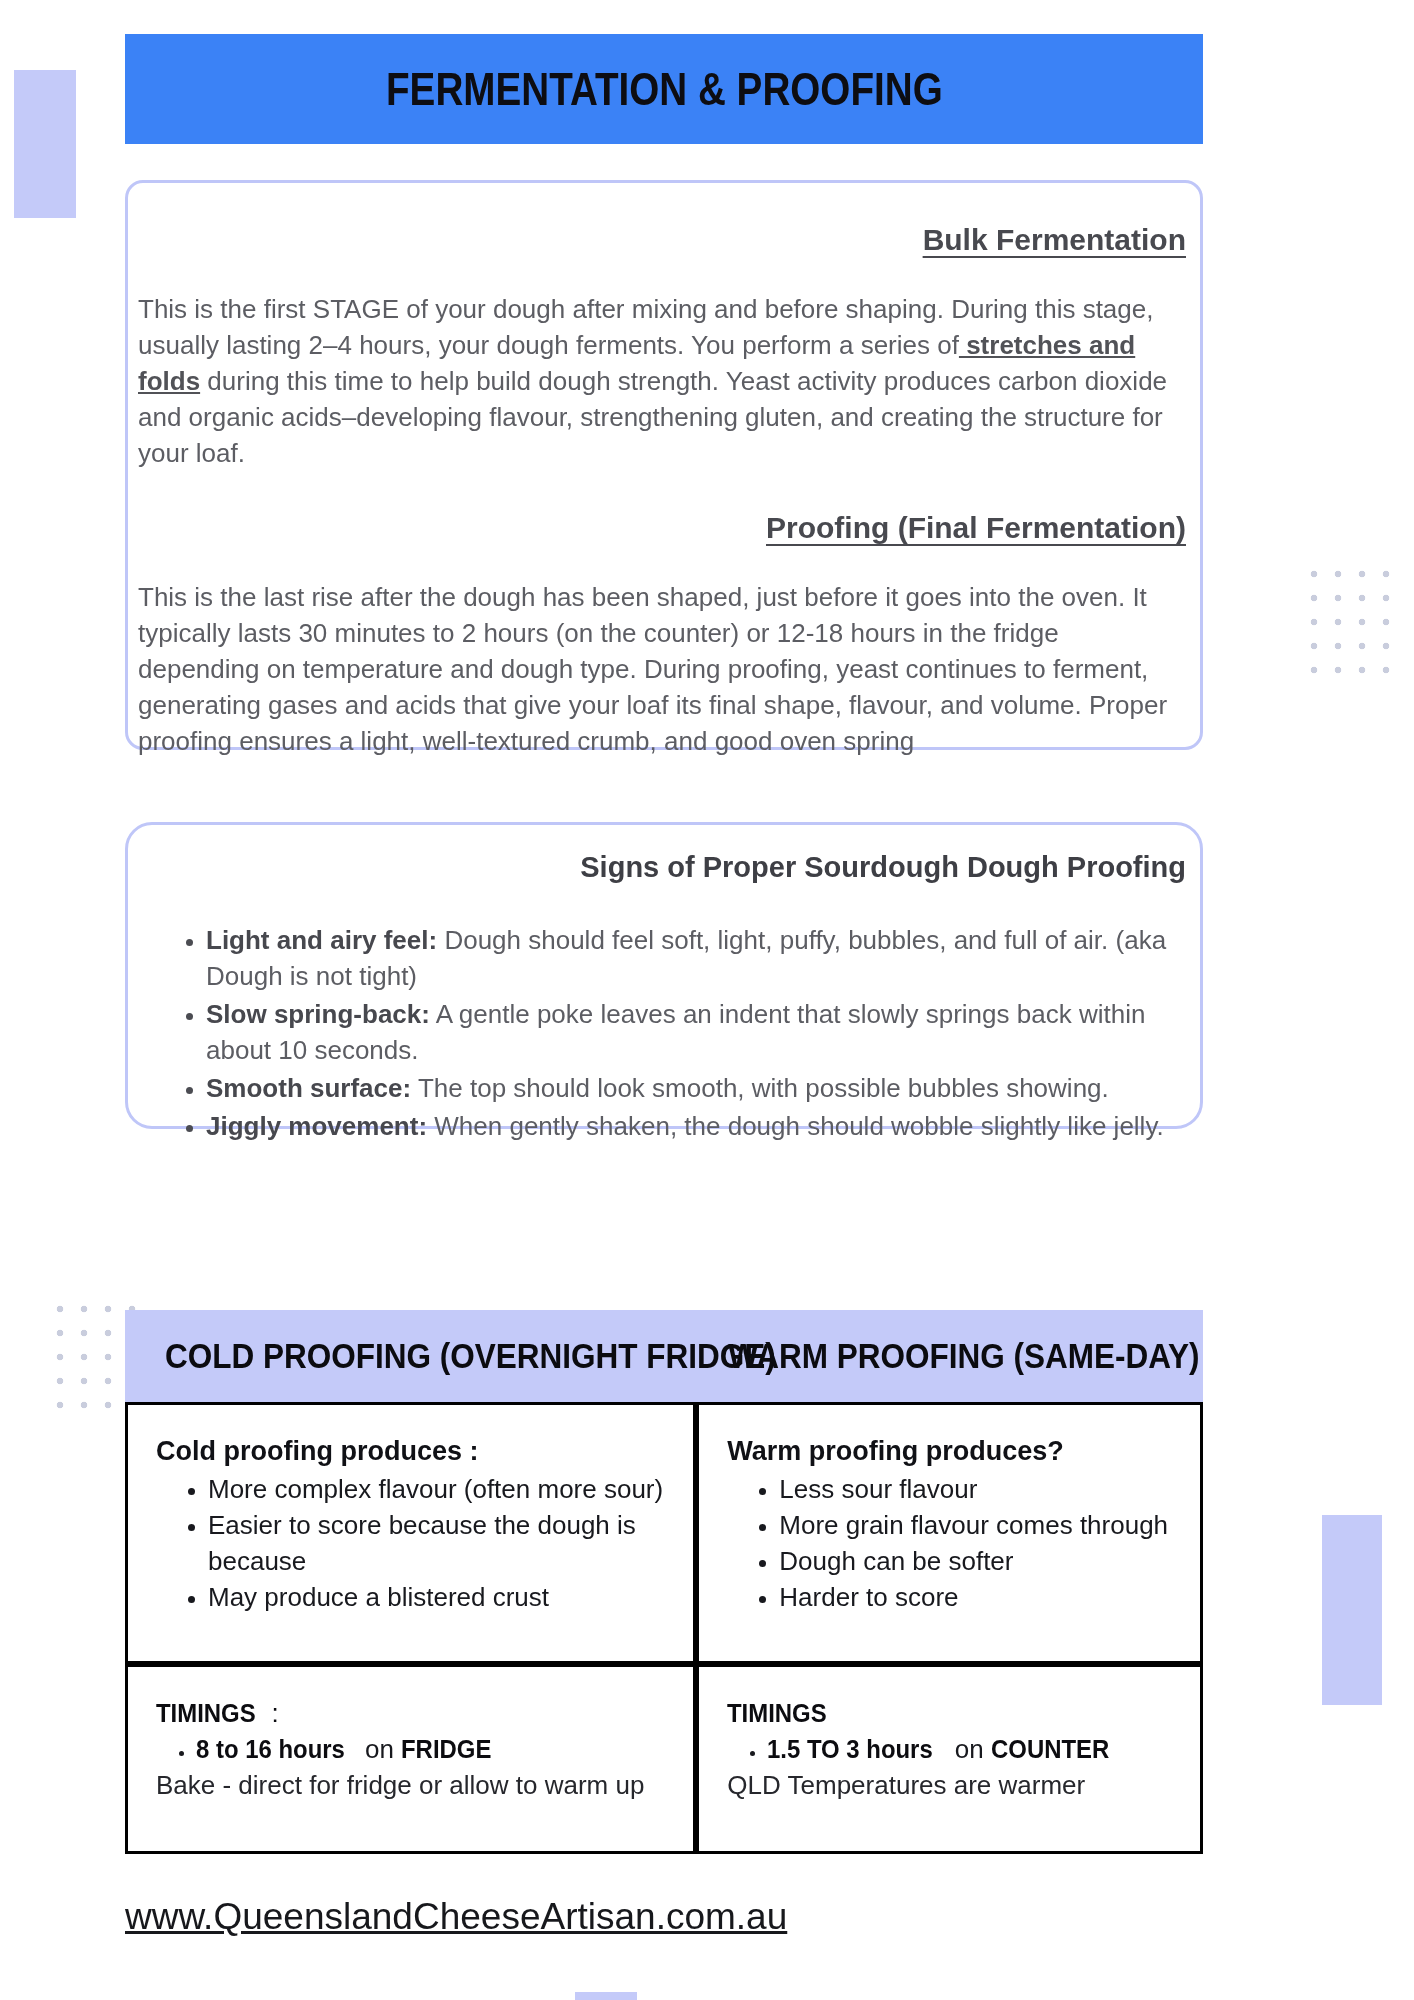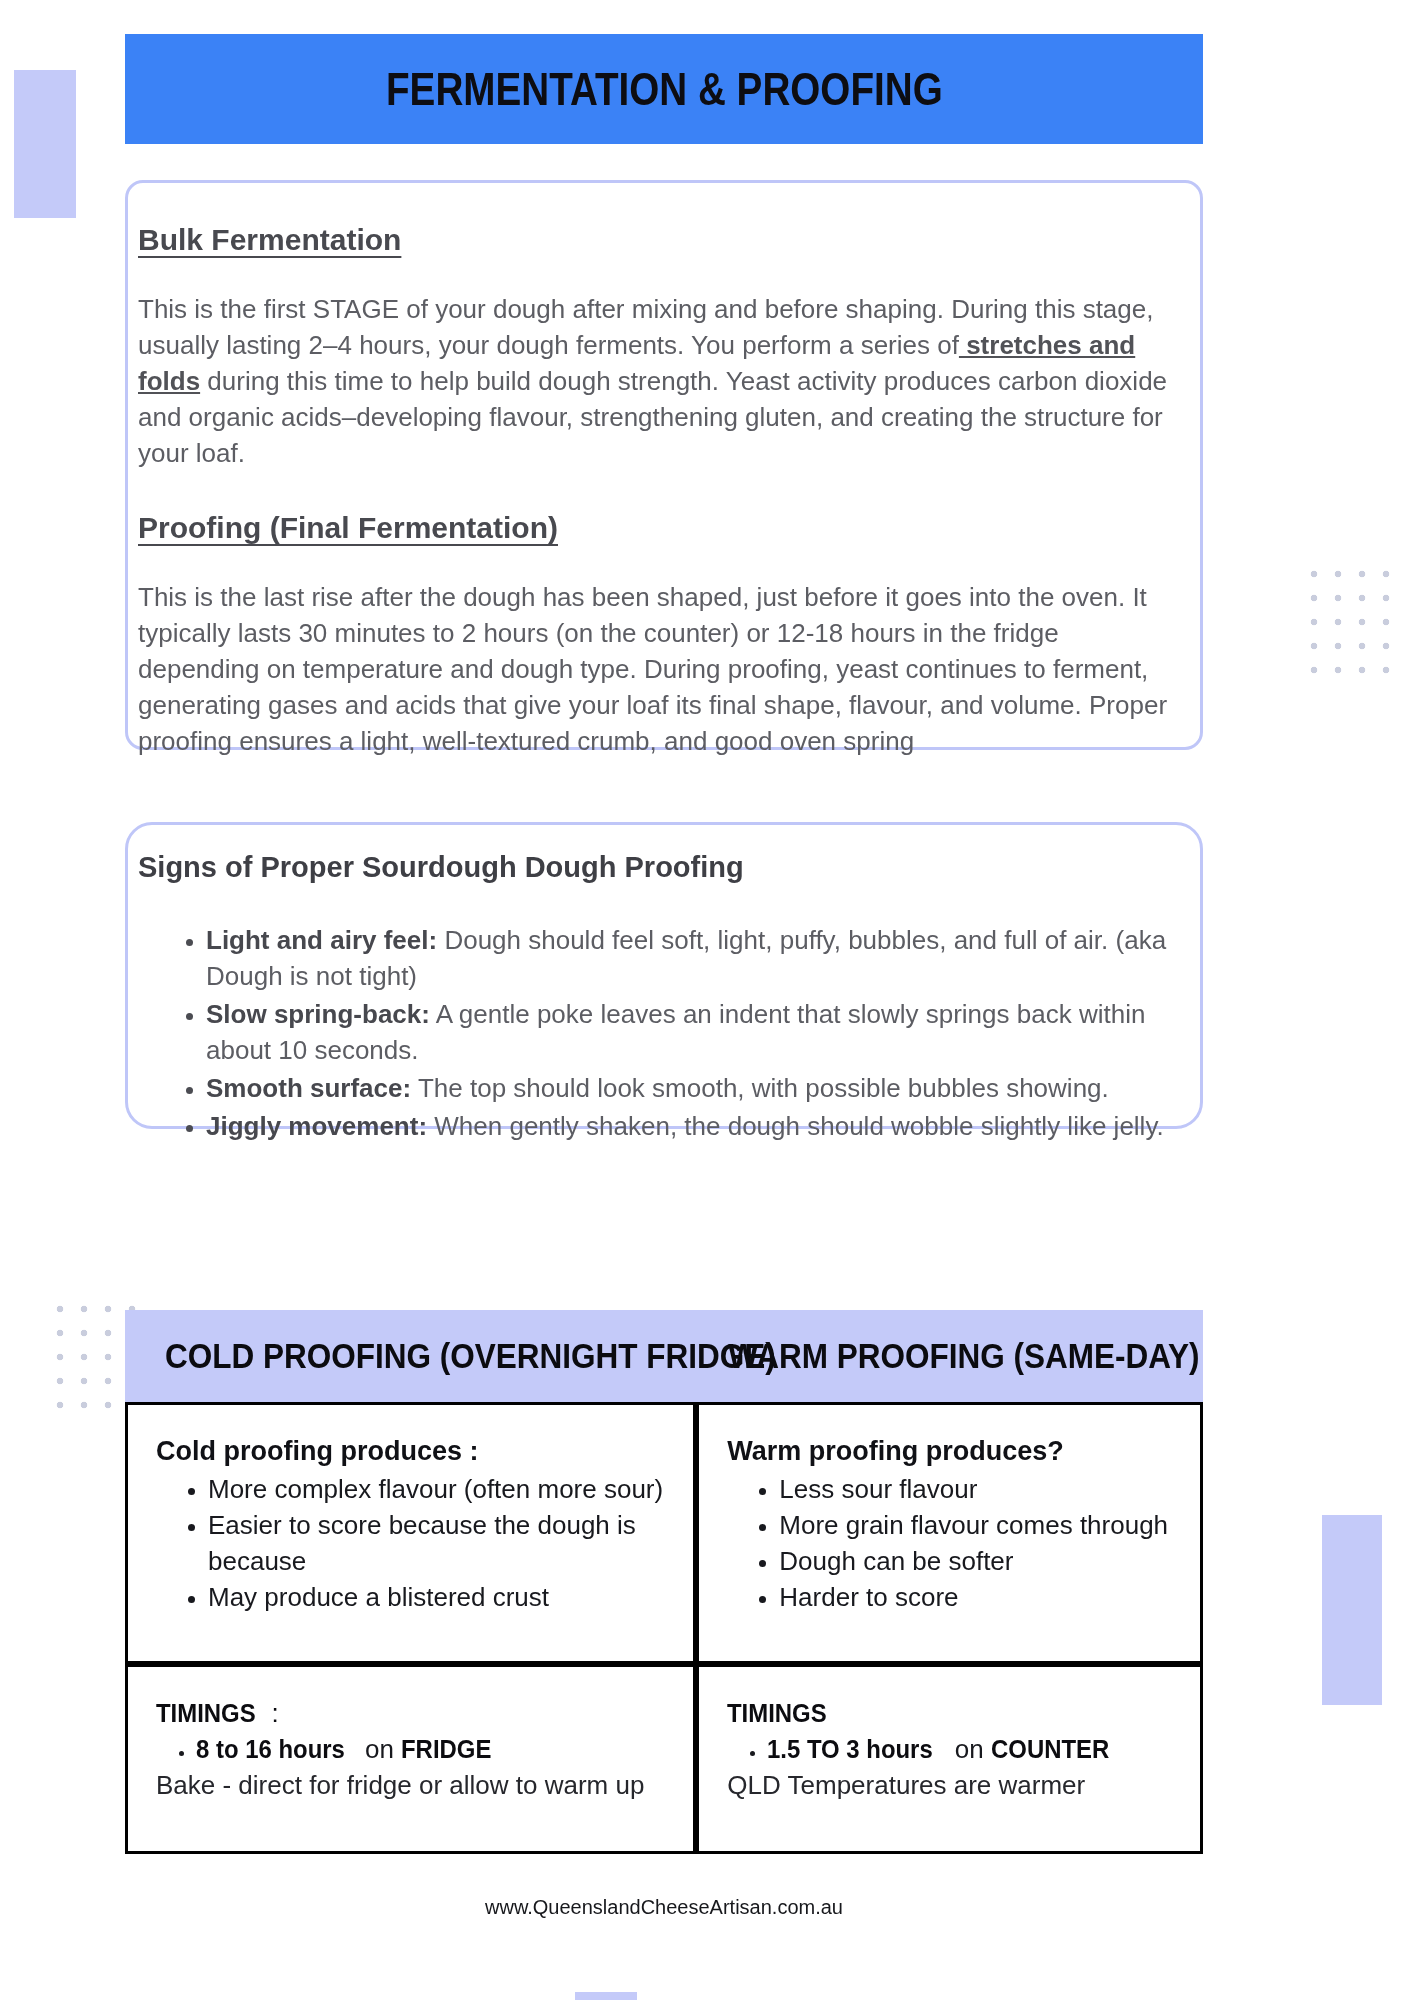--- a/index.html
+++ b/index.html
@@ -42,21 +42,21 @@
   .box {
     position: absolute; left: 125px; width: 1078px;
     background: #ffffff;
     border: 3px solid #bfc6f8; border-radius: 18px;
     box-sizing: border-box;
   }
   .box1 { top: 180px; height: 570px; padding: 40px 14px 0 10px; }
   .box2 { top: 822px; height: 307px; padding: 26px 14px 0 10px; border-radius: 27px; }
 
   .box h2 {
-    margin: 0 0 34px 0; font-size: 30px; font-weight: bold; color: #48494f;
+    margin: 0 0 34px 0; font-size: 30px; font-weight: bold; color: #48494f; text-align: right;
   }
   .box h2.u {
     text-decoration: underline; text-decoration-thickness: 2px; text-underline-offset: 6px;
   }
   .box1 p {
     margin: 0 0 40px 0; font-size: 26px; line-height: 36px; color: #5c5d63;
   }
   .bu { font-weight: bold; text-decoration: underline; color: #515257; }
 
   .box2 h2 { margin-bottom: 38px; color: #3e3f45; font-size: 29px; }
@@ -94,21 +94,21 @@
   .cell-list li::marker { font-size: 22px; }
   .t-list { margin: 0 0 0 0; padding-left: 40px; }
   .t-list li::marker { font-size: 18px; }
   .cond-b { display: inline-block; transform: scaleX(0.92); transform-origin: 0 50%; font-weight: bold; color: #0c0c10; white-space: nowrap; }
   .t-head { margin: 0; font-size: 26px; color: #0c0c10; }
   .note { margin: 0; font-size: 26px; line-height: 36px; color: #26272c; }
 
   
   .footer {
     position: absolute; left: 125px; top: 1896px; width: 1078px;
-    text-align: center; font-size: 20px; color: #17181c;
+    text-align: left; font-size: 37px; color: #17181c; text-decoration: underline;
   }
 </style>
 </head>
 <body>
 
 <div>
 
   <div class="deco-rect left-rect"></div>
 
   <div class="banner">

